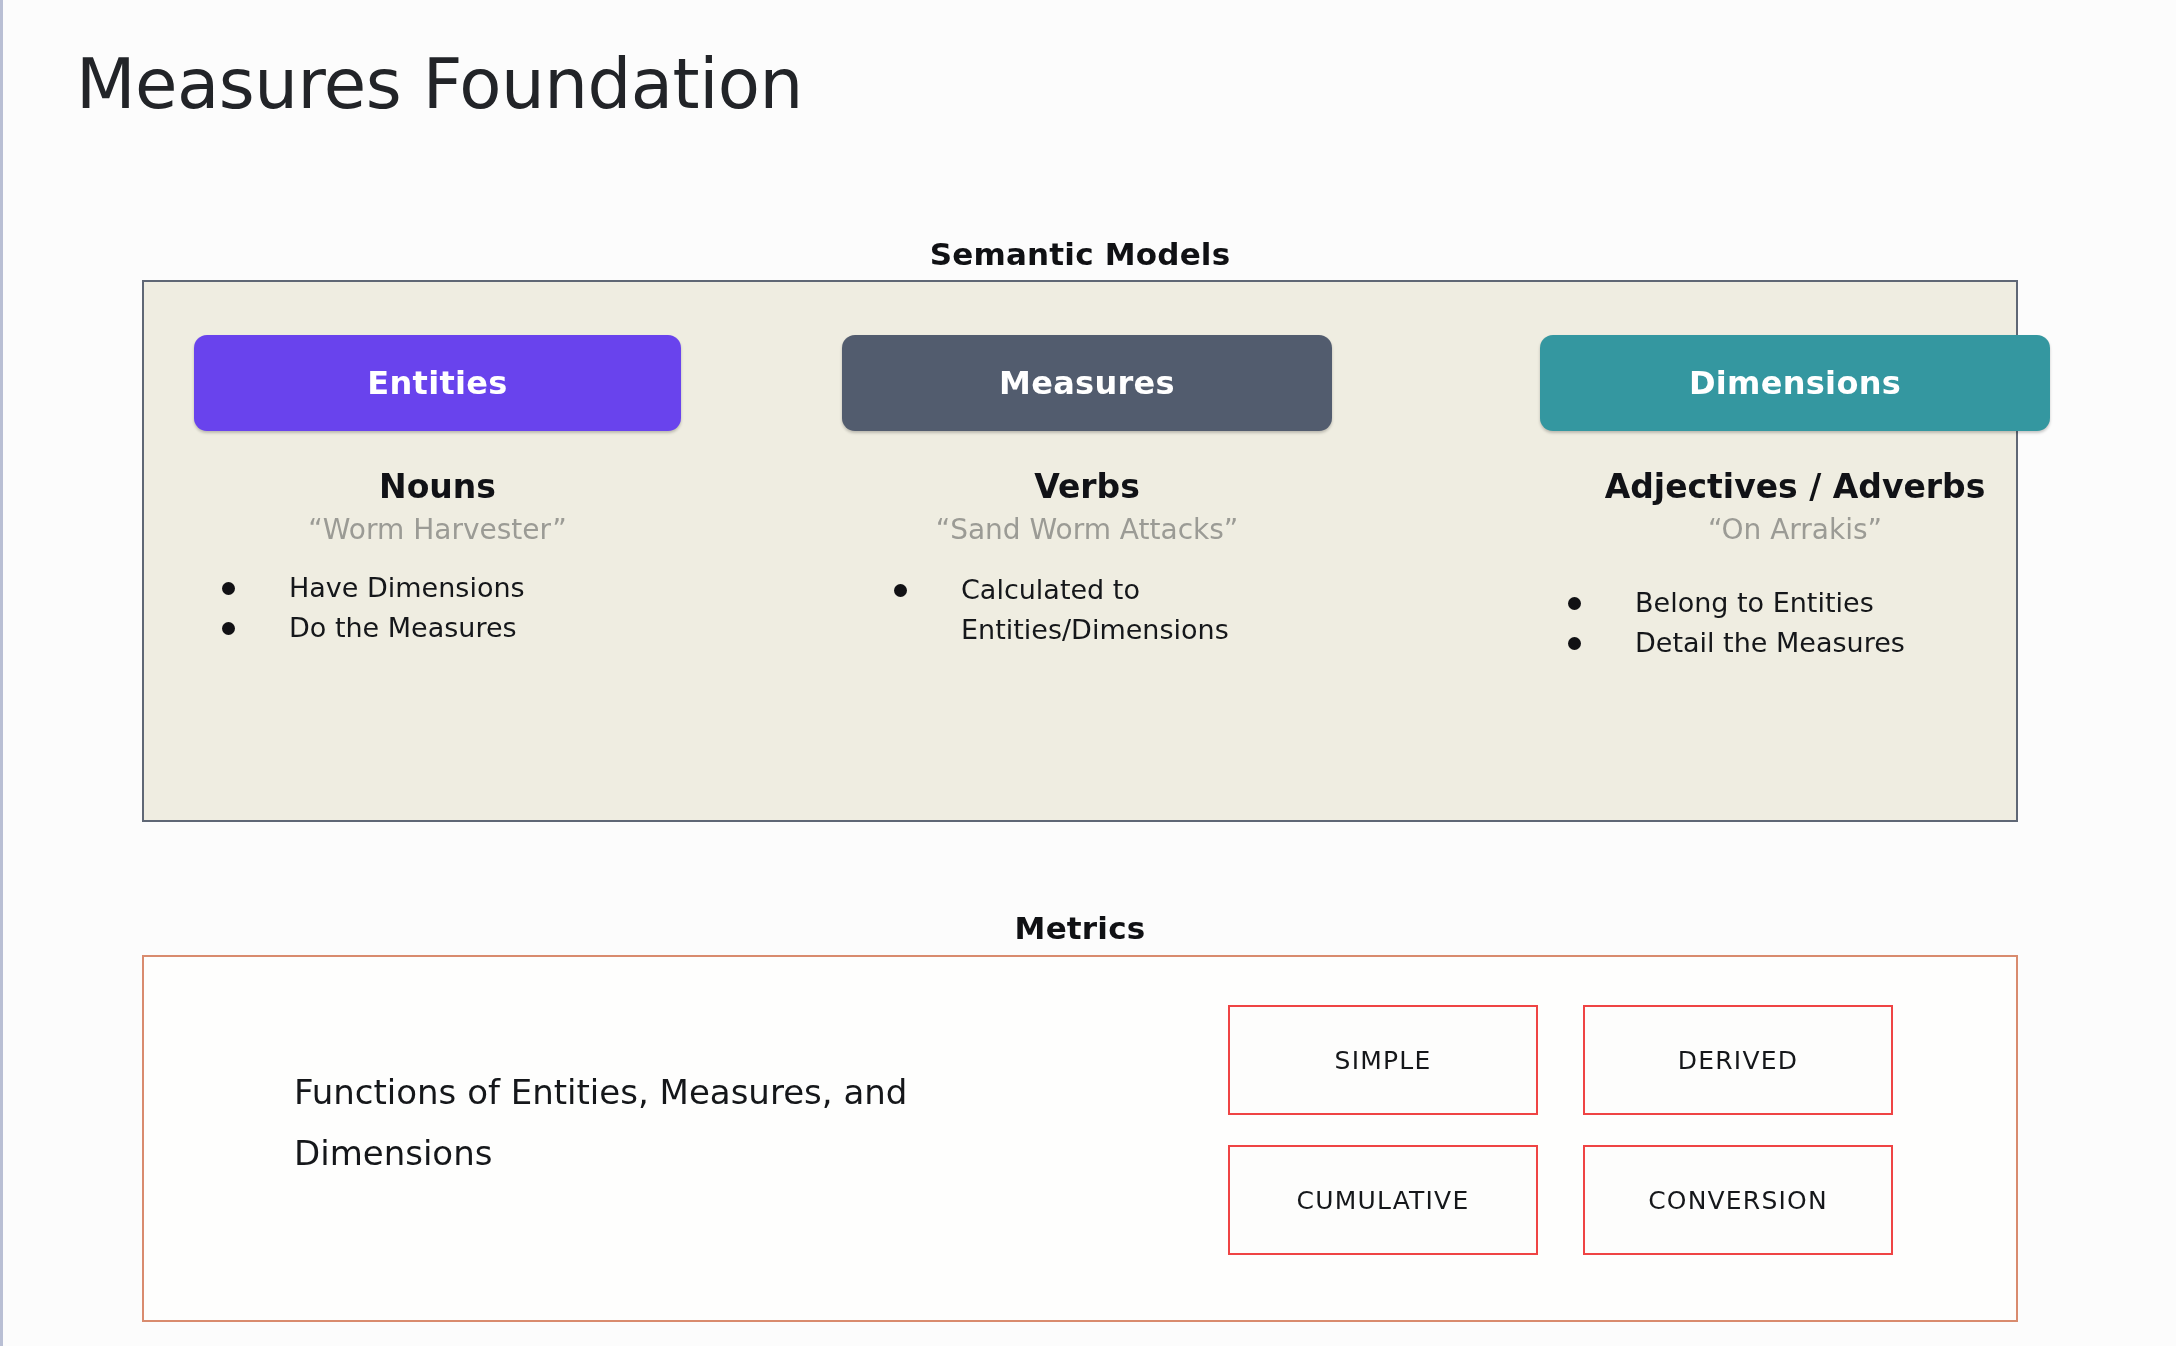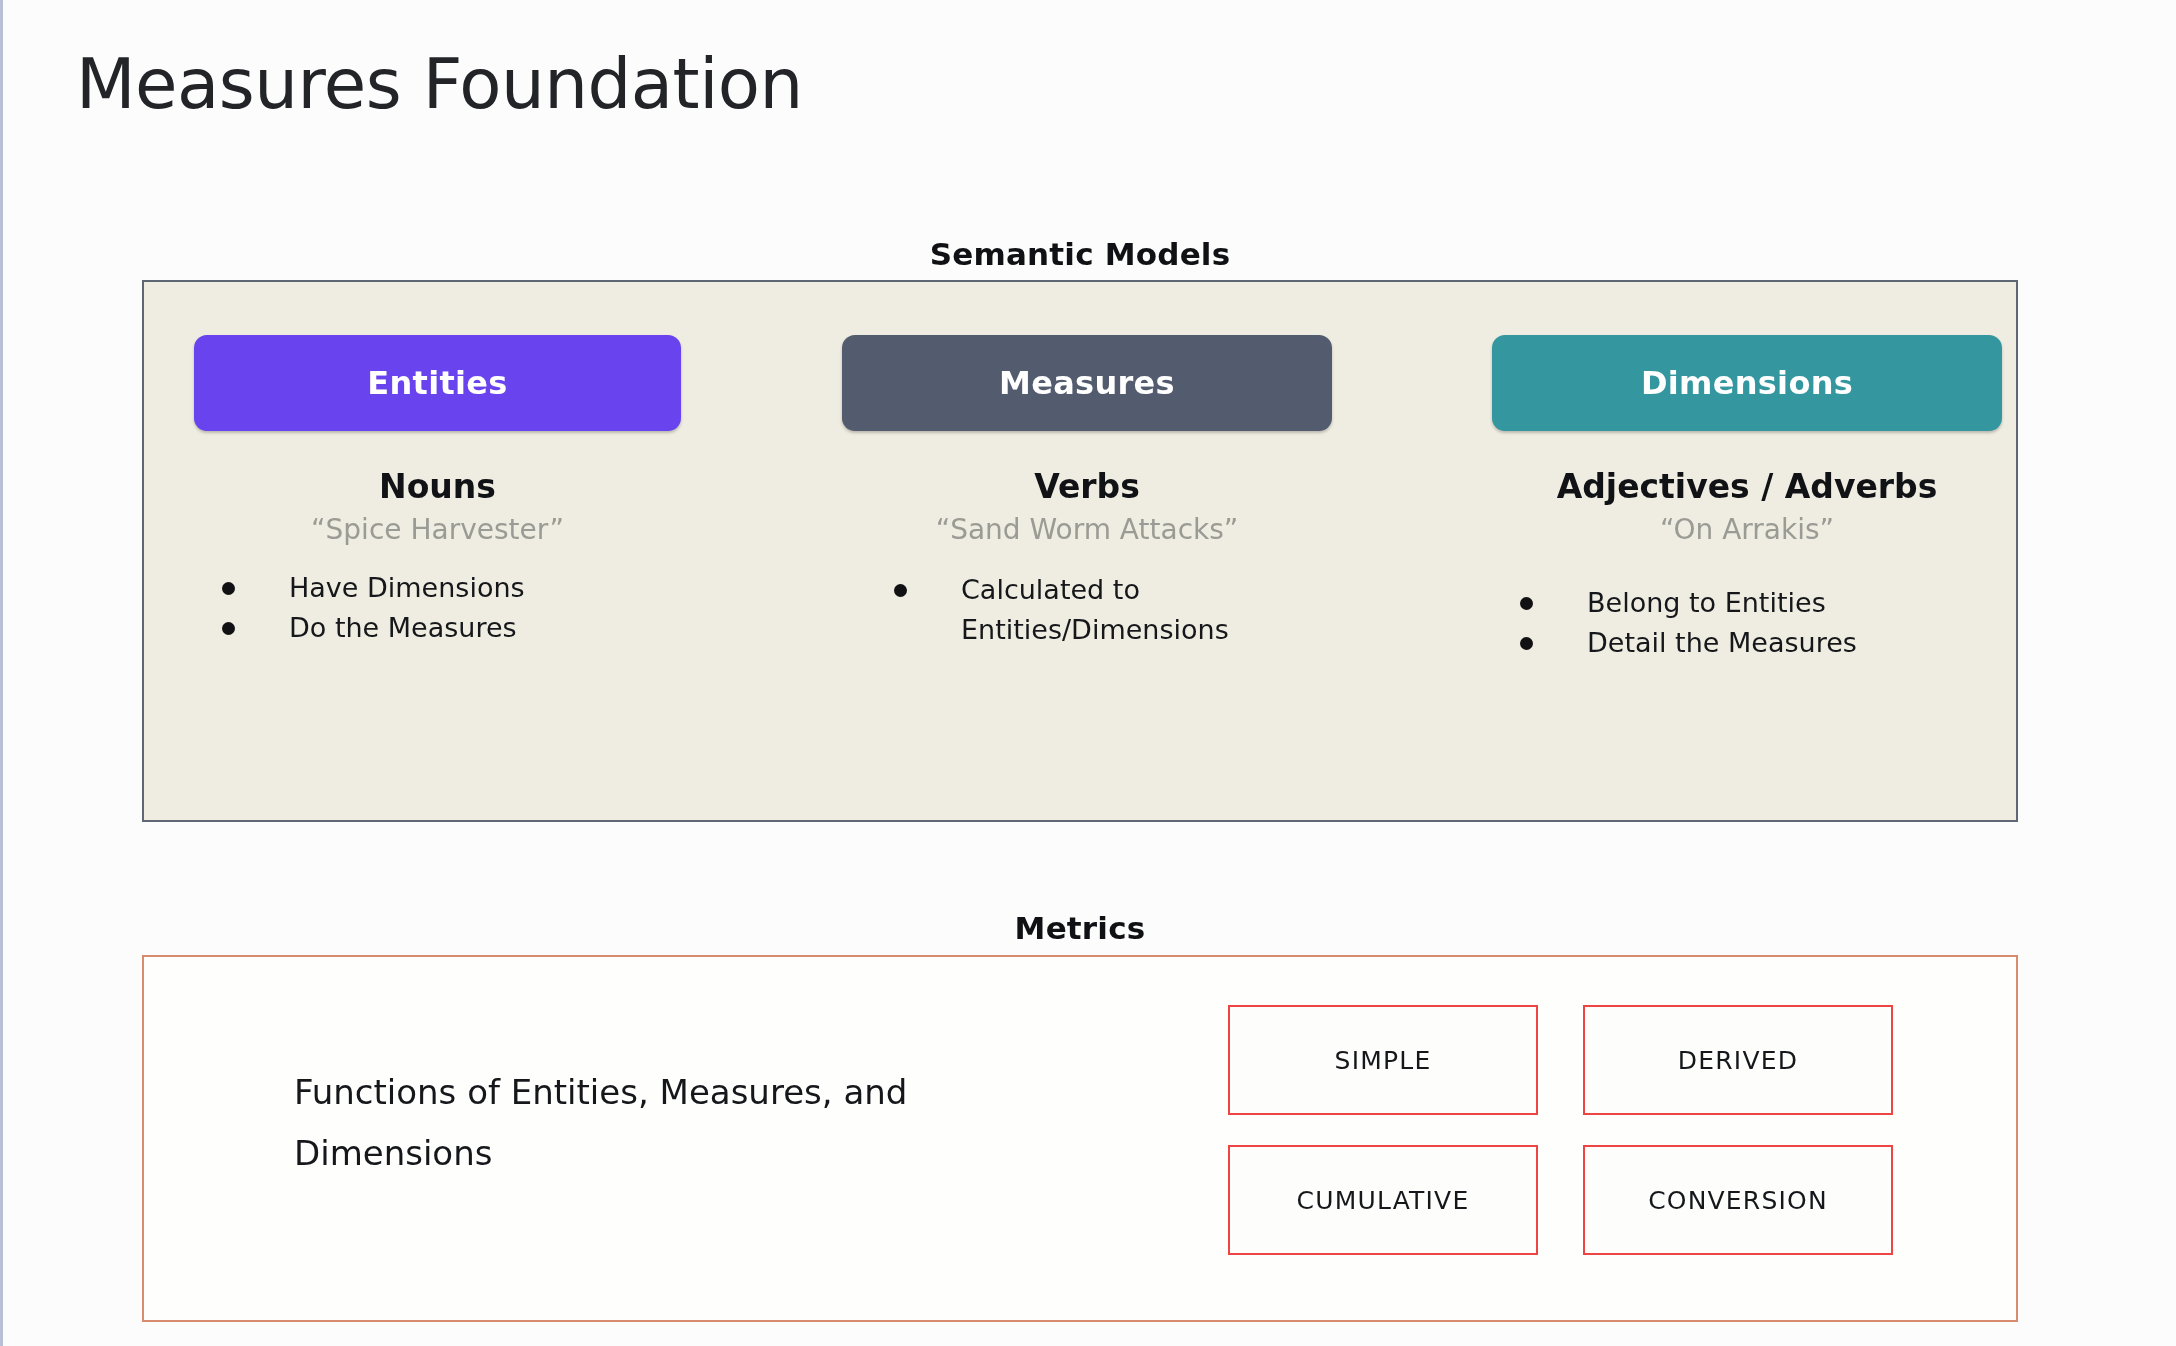--- a/index.html
+++ b/index.html
@@ -69,21 +69,21 @@
     height: 100%;
   }
 
   .model-col {
     position: absolute;
     top: 0;
     height: 100%;
   }
   .model-col.c0 { left: 50px;   width: 487px; }
   .model-col.c1 { left: 698px;  width: 490px; }
-  .model-col.c2 { left: 1348px; width: 510px; }
+  .model-col.c2 { left: 1396px; width: 510px; }
 
   .model-pill {
     position: absolute;
     top: 53px;
     left: 0;
     width: 100%;
     height: 96px;
     border-radius: 13px;
     display: flex;
     align-items: center;
@@ -210,21 +210,21 @@
 <div class="section-caption caption-models">Semantic Models</div>
 
 <div class="models-panel">
   <div class="models-row">
 
     <div class="model-col c0">
       <div class="model-pill" style="background:#6943ED">
         <span>Entities</span>
       </div>
       <div class="model-heading">Nouns</div>
-      <div class="model-example">“Spice Harvester”</div>
+      <div class="model-example">“Worm Harvester”</div>
       <ul class="bullet-list">
         <li class="bullet-item">
           <span class="bullet-dot"></span>
           <span class="bullet-text">Have Dimensions</span>
         </li>
         <li class="bullet-item">
           <span class="bullet-dot"></span>
           <span class="bullet-text">Do the Measures</span>
         </li>
       </ul>

